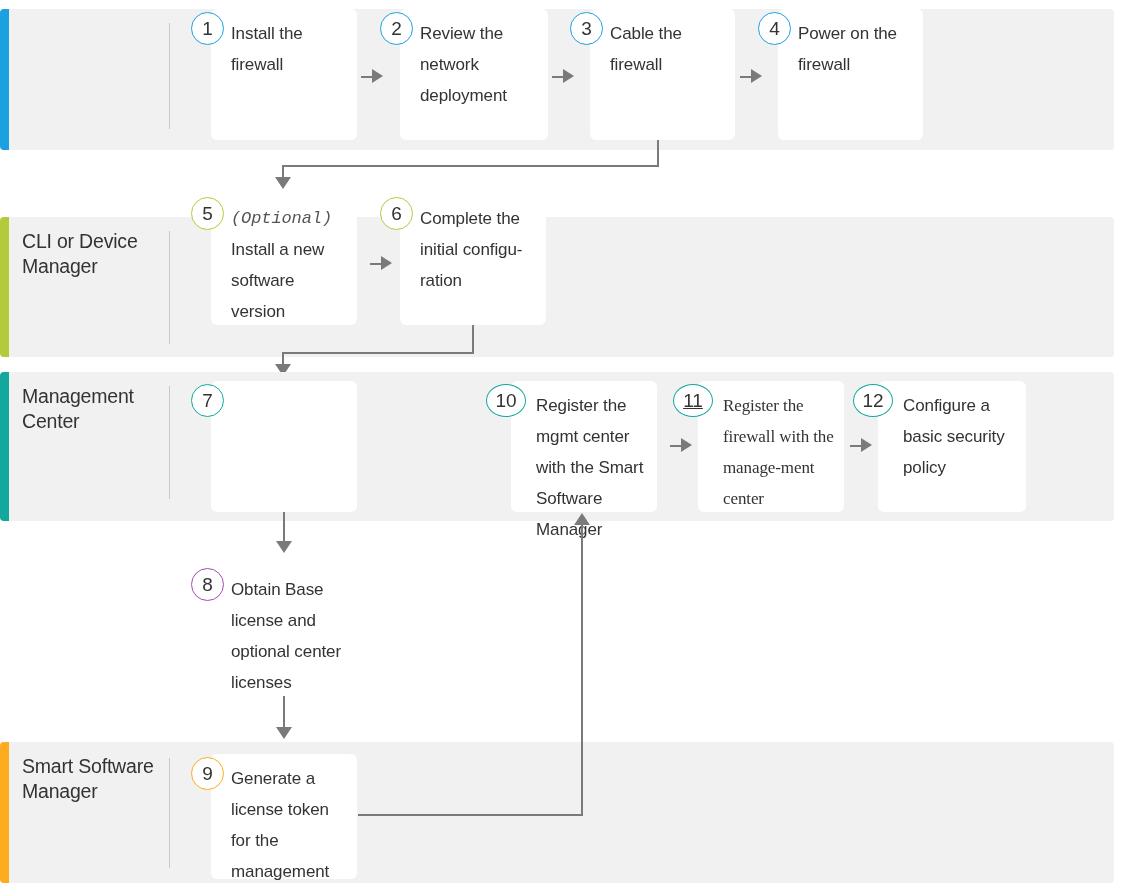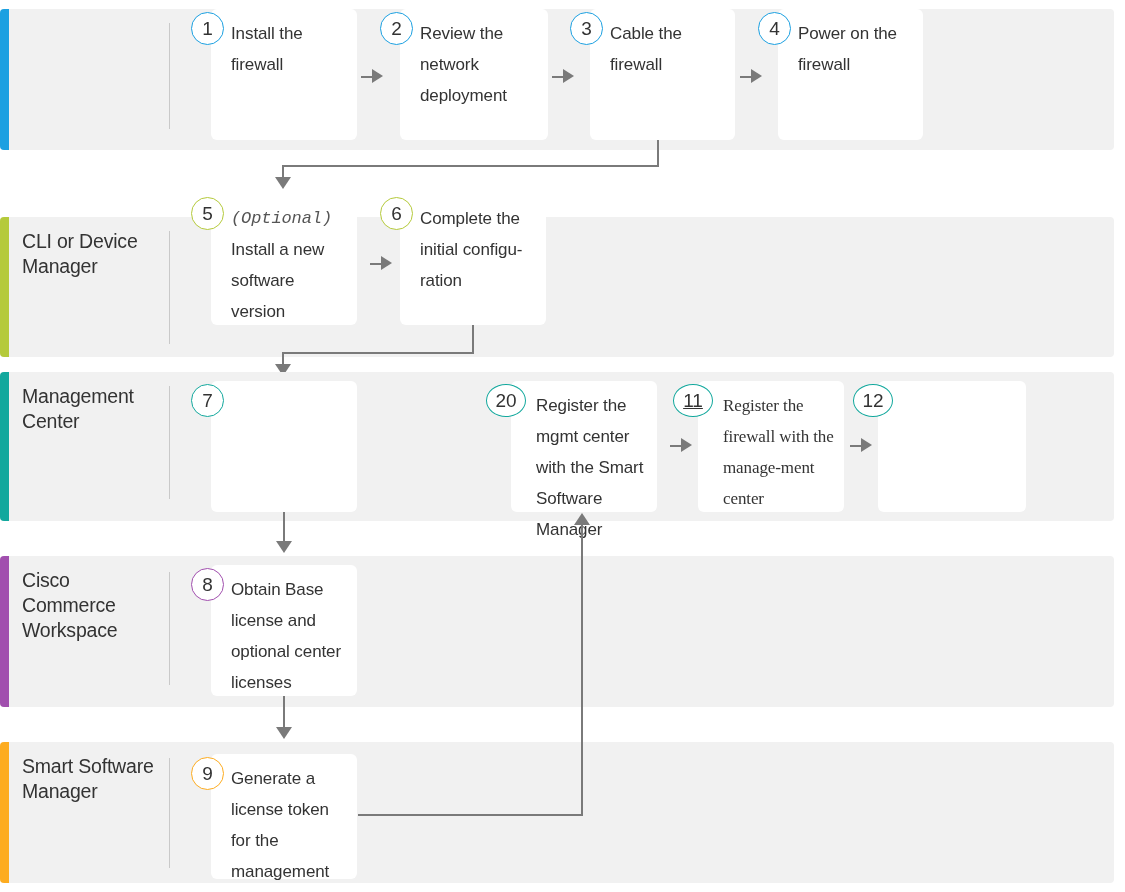--- a/index.html
+++ b/index.html
@@ -192,47 +192,43 @@
     <div class="band-accent" style="background:#12a89d;"></div>
     <div class="band-label">Management Center</div>
     <div class="band-divider" style="top:14px; height:113px;"></div>
   </div>
 
   <div class="card" style="left:211px; top:381px; width:146px; height:131px;">
     <div class="badge" style="border-color:#12a89d;">7</div>
   </div>
 
   <div class="card" style="left:511px; top:381px; width:146px; height:131px;">
-    <div class="badge wide" style="border-color:#12a89d;">20</div>
+    <div class="badge wide" style="border-color:#12a89d;">10</div>
     <div class="card-text" style="left:25px;">Register the mgmt center with the Smart Software Manager</div>
   </div>
 
   <div class="arrow right" style="left:681px; top:438px;"></div>
   <div class="seg h" style="left:670px; top:444.5px; width:13px;"></div>
 
   <div class="card" style="left:698px; top:381px; width:146px; height:131px;">
     <div class="badge wide" style="border-color:#12a89d;text-decoration:underline;">11</div>
     <div class="card-text" style="left:25px;font-family:Liberation Serif, serif;">Register the firewall with the manage-ment center</div>
   </div>
 
   <div class="arrow right" style="left:861px; top:438px;"></div>
   <div class="seg h" style="left:850px; top:444.5px; width:13px;"></div>
 
   <div class="card" style="left:878px; top:381px; width:148px; height:131px;">
     <div class="badge wide" style="border-color:#12a89d;">12</div>
+    <div class="card-text" style="left:25px;">Configure a basic security policy</div>
   </div>
 
   <div class="seg v" style="left:283px; top:512px; height:32px;"></div>
   <div class="arrow down" style="left:275.5px; top:541px;"></div>
 
-  <div class="band" style="top:556px; height:151px; width:1114px;">
-    <div class="band-accent" style="background:#a14fae;"></div>
-    <div class="band-label">Cisco Commerce Workspace</div>
-    <div class="band-divider" style="top:16px; height:113px;"></div>
-  </div>
 
   <div class="card" style="left:211px; top:565px; width:146px; height:131px;">
     <div class="badge" style="border-color:#a14fae;">8</div>
     <div class="card-text">Obtain Base license and optional center licenses</div>
   </div>
 
   <div class="seg v" style="left:283px; top:696px; height:34px;"></div>
   <div class="arrow down" style="left:275.5px; top:727px;"></div>
 
   <div class="band" style="top:742px; height:141px; width:1114px;">

